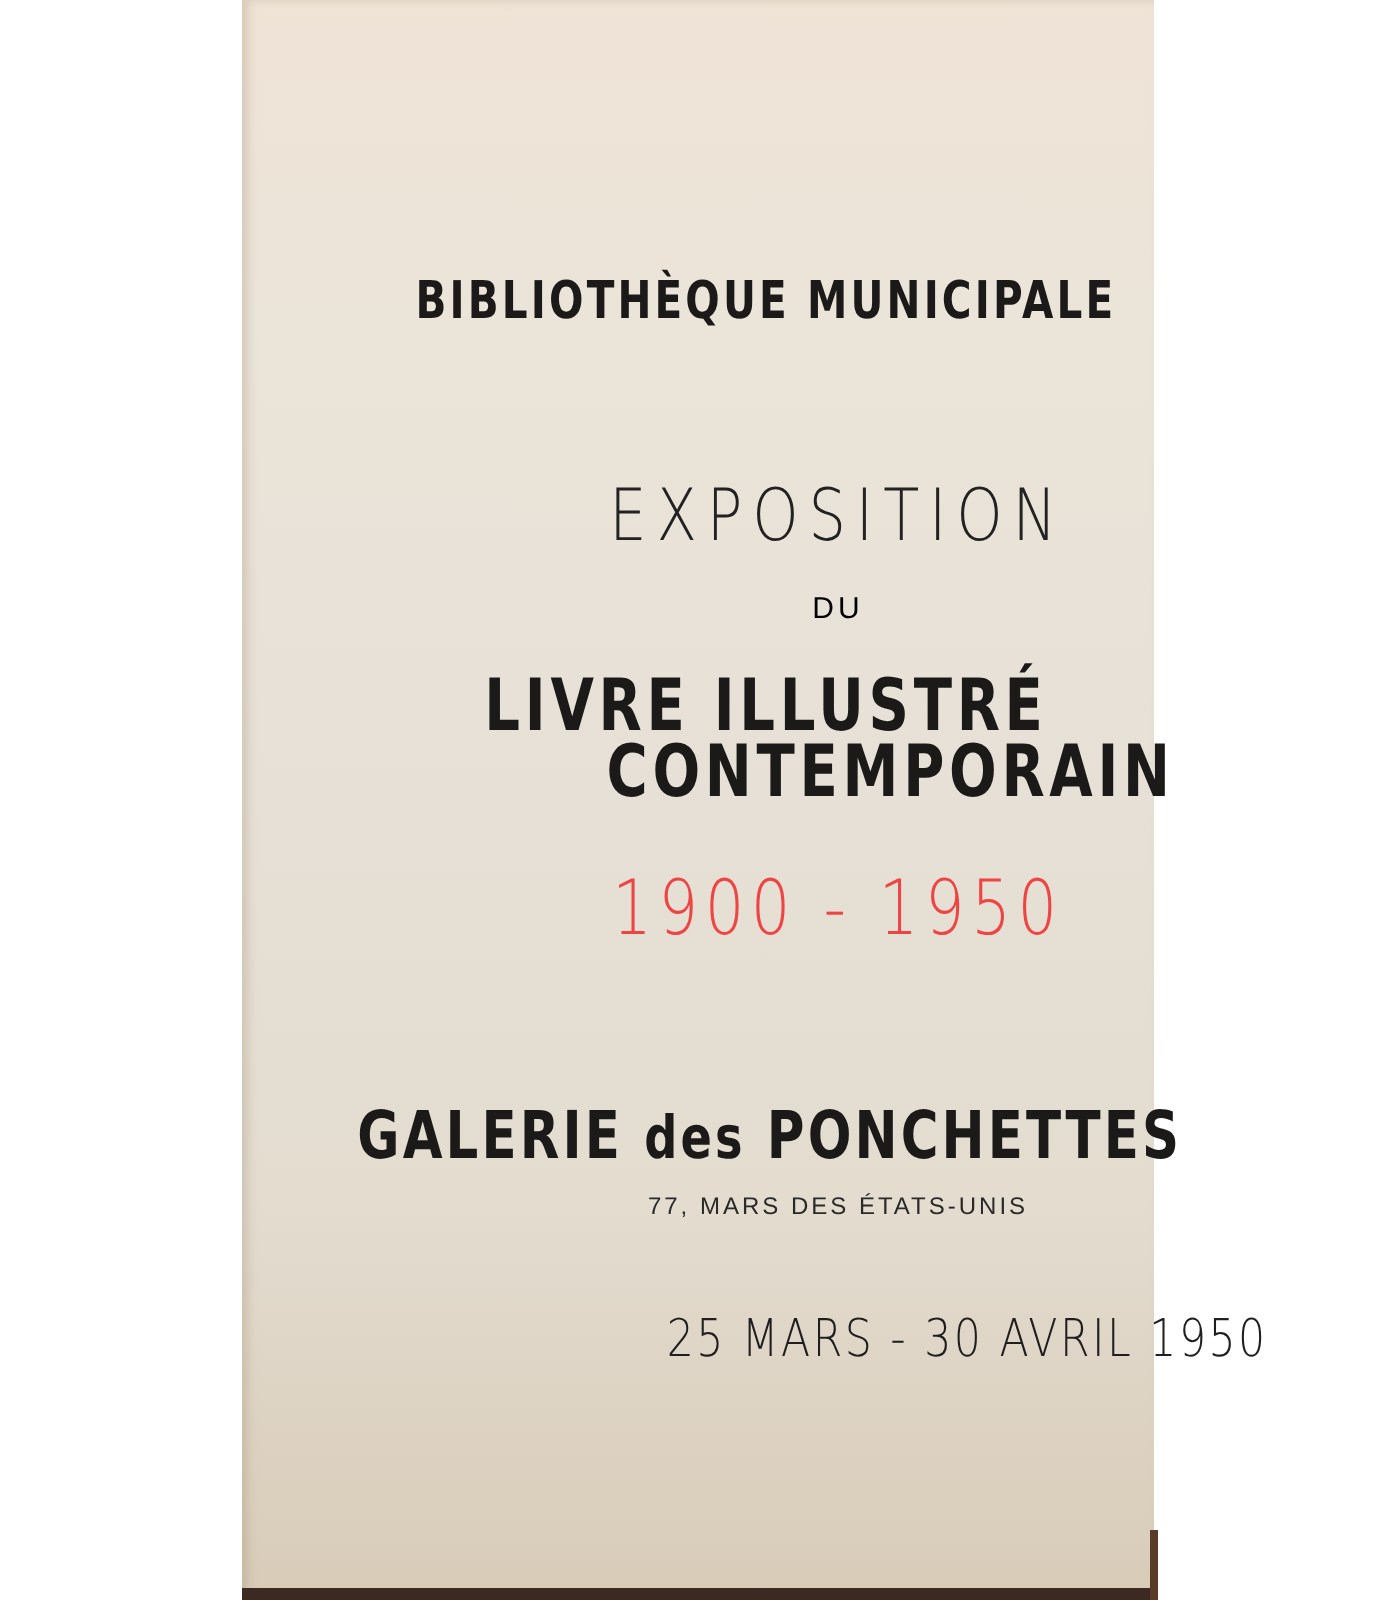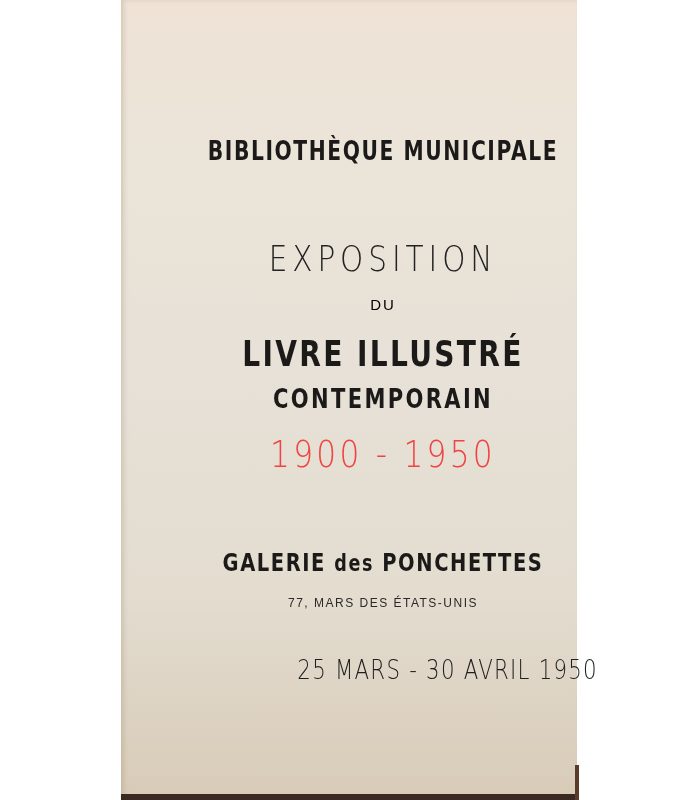--- a/index.html
+++ b/index.html
@@ -27,26 +27,26 @@
     }
     .thin {
       font-family: "DejaVu Sans", sans-serif; font-weight: 200;
       -webkit-text-stroke: 0;
       transform: scaleX(0.82); transform-origin: center;
     }
     #l-biblio { top: 136px; font-size: 26px; letter-spacing: 2px; }
     #l-expo { top: 238px; font-size: 36px; letter-spacing: 6px; font-weight: normal; color: #222; }
     #l-du { top: 296px; font-size: 15px; letter-spacing: 2px; font-weight: normal; color: #000000; }
     #l-livre { top: 333px; font-size: 36px; letter-spacing: 3px; }
-    #l-contemp { top: 383px; font-size: 27px; letter-spacing: 3px; }
+    #l-contemp { top: 366px; font-size: 36px; letter-spacing: 3px; text-align: right; }
     #l-years { top: 432px; font-size: 38px; letter-spacing: 4px; font-weight: normal; color: #ef4444; }
-    #l-galerie { top: 548px; font-size: 25px; letter-spacing: 2px; }
+    #l-galerie { top: 548px; font-size: 33px; letter-spacing: 2px; }
     #l-address { top: 596px; font-size: 12px; letter-spacing: 1.5px; font-weight: normal; color: #2a2a2a; }
     #l-dates { top: 655px; font-size: 26px; letter-spacing: 1.5px; font-weight: normal; color: #1f1f1f; text-align: right; }
-    .thinface { font-family: "Liberation Sans", sans-serif; }
+    .thinface { font-family: "Liberation Sans", sans-serif; padding-left: 36px; }
     .lower { text-transform: none; font-size: 0.9em; }
   </style>
 </head>
 <body>
 
 <div class="page"></div>
 <div class="spine-shadow"></div>
 
 <div class="line" id="l-biblio">
   <div class="deco-bold">BIBLIOTHÈQUE MUNICIPALE</div>

